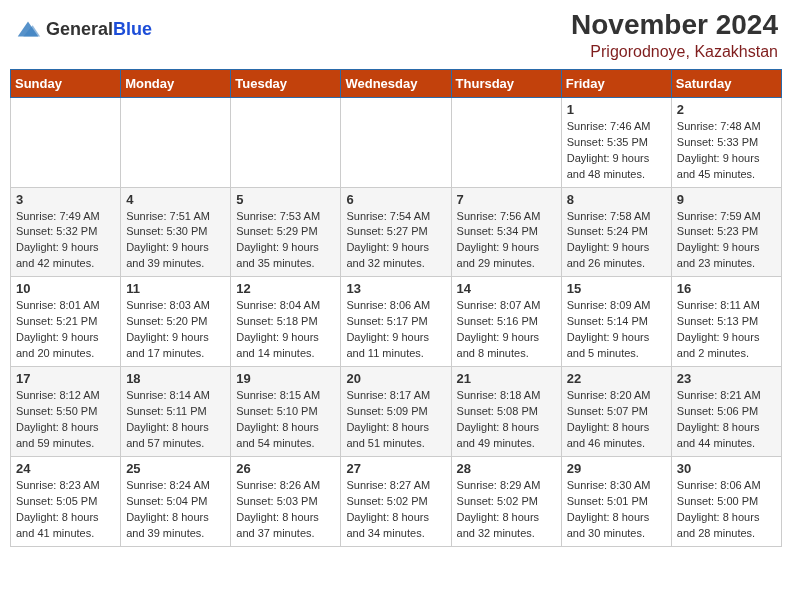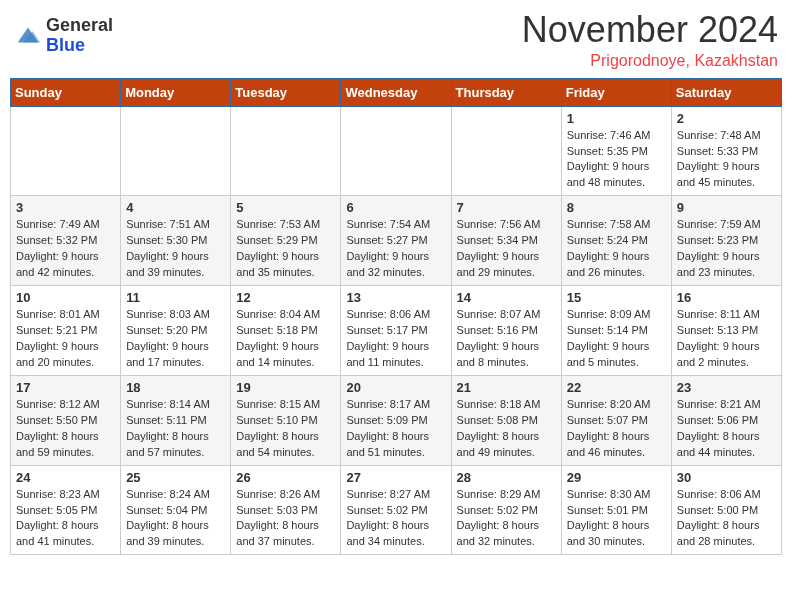--- a/index.html
+++ b/index.html
@@ -18,49 +18,49 @@
       padding: 0 4px;
     }
     .logo {
       display: flex;
       align-items: center;
       gap: 4px;
       margin-top: 6px;
     }
     .logo-text {
       display: flex;
-      flex-direction: column;
+      flex-direction: row;
       line-height: 1.1;
     }
     .logo-general {
       font-size: 18px;
       font-weight: bold;
       color: #333;
     }
     .logo-blue {
       font-size: 18px;
       font-weight: bold;
       color: #1d4ed8;
     }
     .logo-icon {
       width: 28px;
       height: 28px;
     }
     .title-area {
       text-align: right;
     }
     .month-title {
-      font-size: 36px;
-      font-weight: normal;
+      font-size: 28px;
+      font-weight: bold;
       color: #333;
       line-height: 1.1;
     }
     .location-title {
       font-size: 16px;
-      color: #ef4444;
+      color: #7f1d1d;
       margin-top: 2px;
     }
     table {
       width: 100%;
       border-collapse: collapse;
       table-layout: fixed;
     }
     thead tr th {
       background-color: #c2410c;
       color: #fff;

